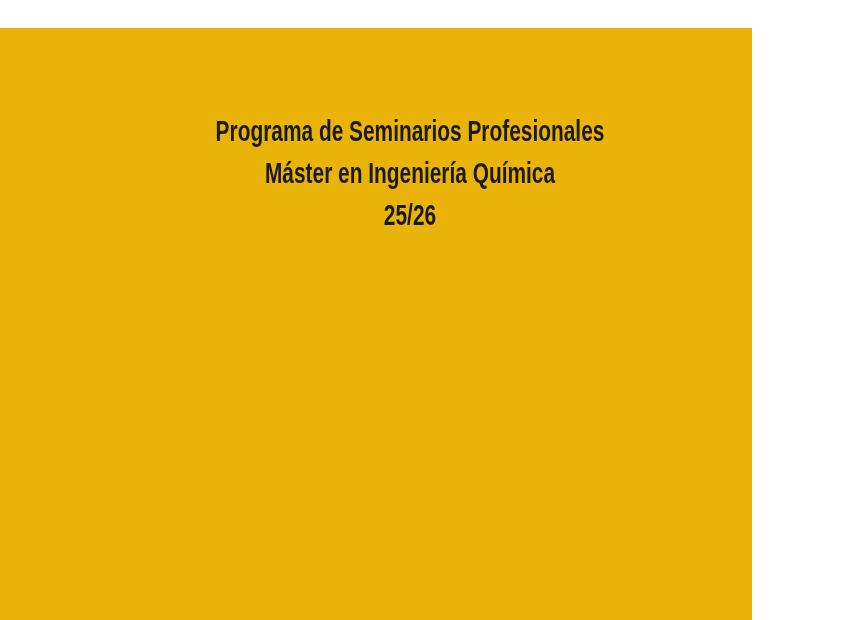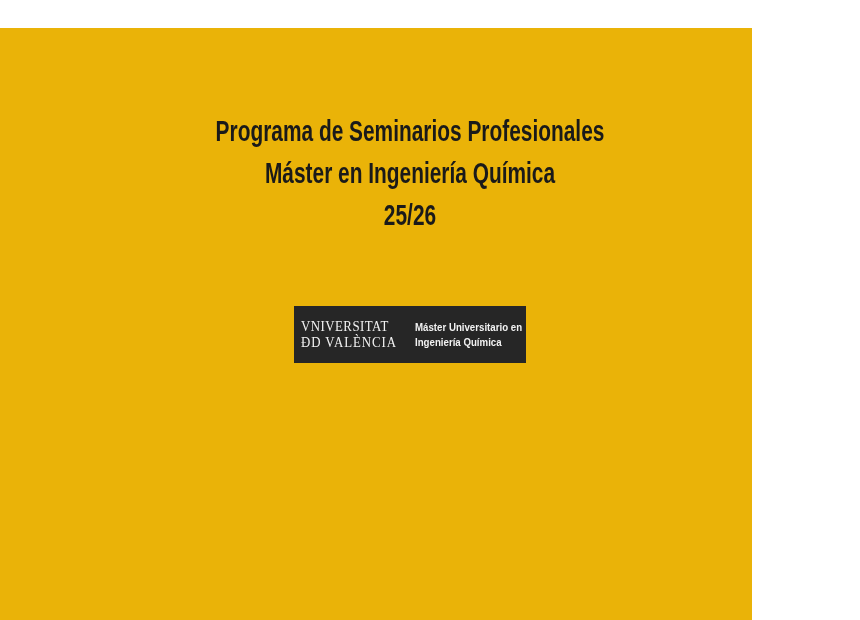--- a/index.html
+++ b/index.html
@@ -95,25 +95,15 @@
 <div class="slide">
   <div class="content">
 
     <div class="title-block">
       <div class="title-line">Programa de Seminarios Profesionales</div>
       <div class="title-line">Máster en Ingeniería Química</div>
       <div class="title-line">25/26</div>
     </div>
 
 
-    <div class="logo-bar">
-      <div class="logo-university">
-        <div class="uv-line1">VNIVERSITAT</div>
-        <div class="uv-line2">ĐD VALÈNCIA</div>
-      </div>
-      <div class="logo-program">
-        <div>Máster Universitario en</div>
-        <div>Ingeniería Química</div>
-      </div>
-    </div>
 
   </div>
 </div>
 
 </body></html>

